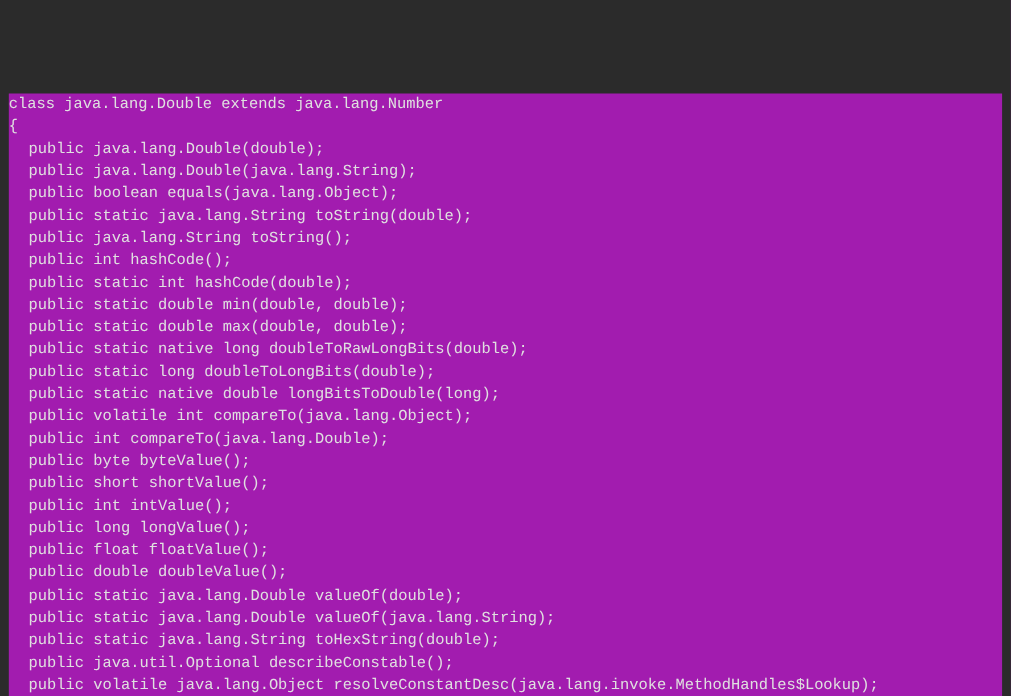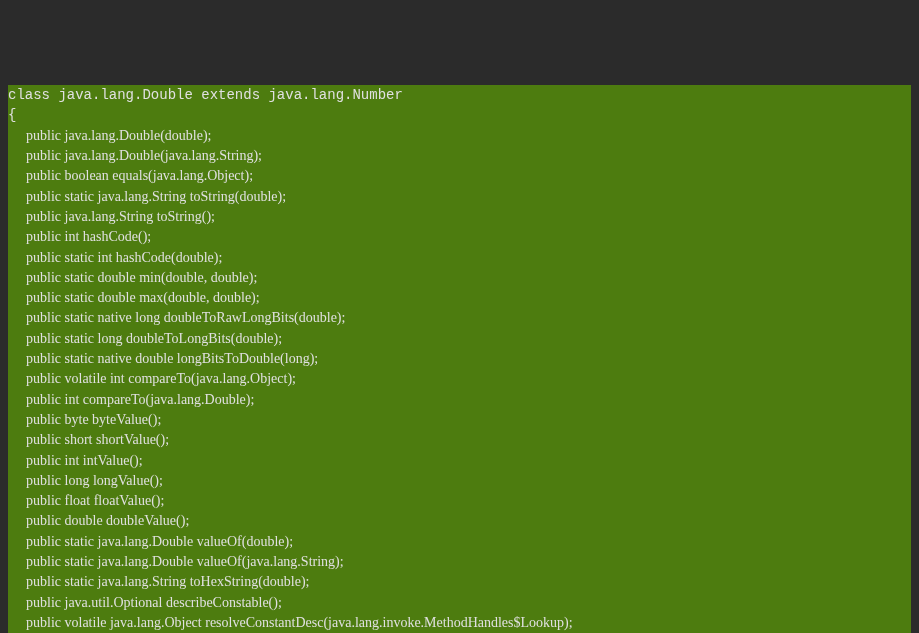--- a/index.html
+++ b/index.html
@@ -13,29 +13,28 @@
       font-size: 14px;
       line-height: 1.45;
       color: #e0e0e0;
       padding: 4px 8px;
       white-space: pre;
       overflow: hidden;
       width: 919px;
       height: 633px;
     }
     .code-container {
-      background-color: #4d7c0f;
+      background-color: #a21caf;
     }
     .line {
       display: block;
       padding-left: 0;
     }
     .line-indented {
       padding-left: 18px;
-      font-family: Liberation Serif, serif;
     }
   </style>
 </head>
 <body>
 
 
 
 <div class="code-container"><span class="line">class java.lang.Double extends java.lang.Number</span><span class="line">{</span><span class="line line-indented">public java.lang.Double(double);</span><span class="line line-indented">public java.lang.Double(java.lang.String);</span><span class="line line-indented"></span><span class="line line-indented">public boolean equals(java.lang.Object);</span><span class="line line-indented">public static java.lang.String toString(double);</span><span class="line line-indented">public java.lang.String toString();</span><span class="line line-indented">public int hashCode();</span><span class="line line-indented">public static int hashCode(double);</span><span class="line line-indented">public static double min(double, double);</span><span class="line line-indented">public static double max(double, double);</span><span class="line line-indented">public static native long doubleToRawLongBits(double);</span><span class="line line-indented">public static long doubleToLongBits(double);</span><span class="line line-indented">public static native double longBitsToDouble(long);</span><span class="line line-indented">public volatile int compareTo(java.lang.Object);</span><span class="line line-indented">public int compareTo(java.lang.Double);</span><span class="line line-indented">public byte byteValue();</span><span class="line line-indented">public short shortValue();</span><span class="line line-indented">public int intValue();</span><span class="line line-indented">public long longValue();</span><span class="line line-indented">public float floatValue();</span><span class="line line-indented">public double doubleValue();</span><span class="line line-indented">public static java.lang.Double valueOf(double);</span><span class="line line-indented">public static java.lang.Double valueOf(java.lang.String);</span><span class="line line-indented">public static java.lang.String toHexString(double);</span><span class="line line-indented">public java.util.Optional describeConstable();</span><span class="line line-indented">public volatile java.lang.Object resolveConstantDesc(java.lang.invoke.MethodHandles$Lookup);</span></div>
 
 

